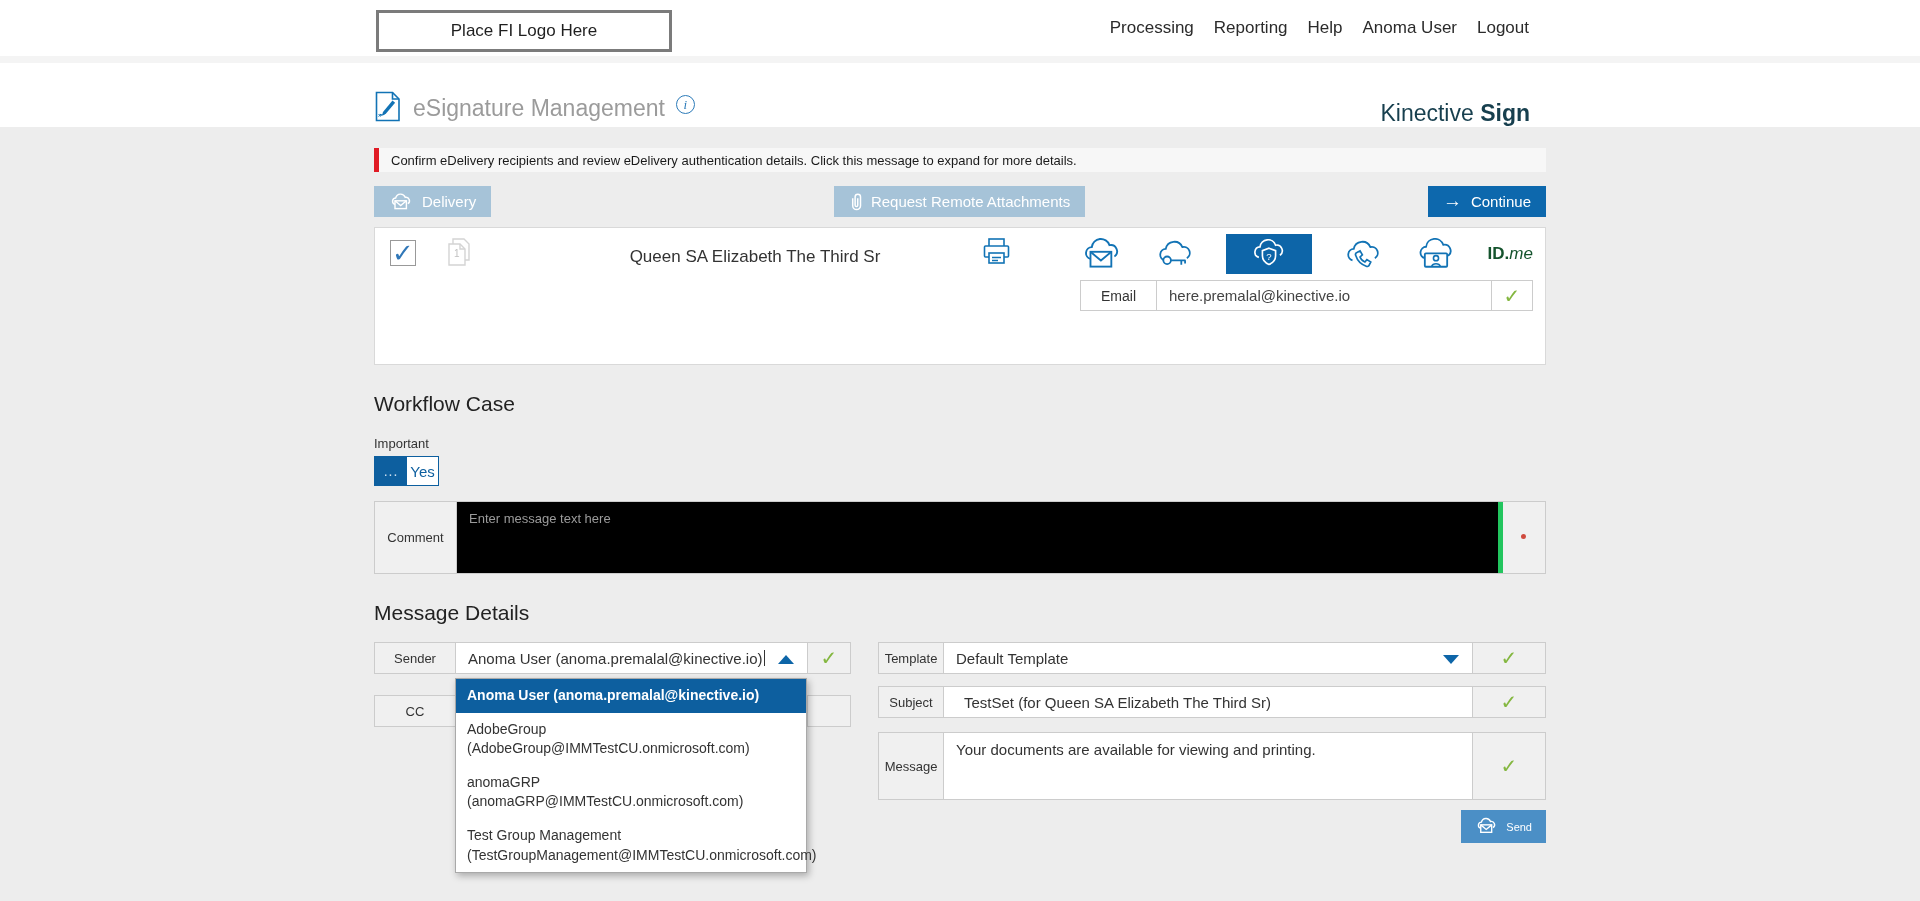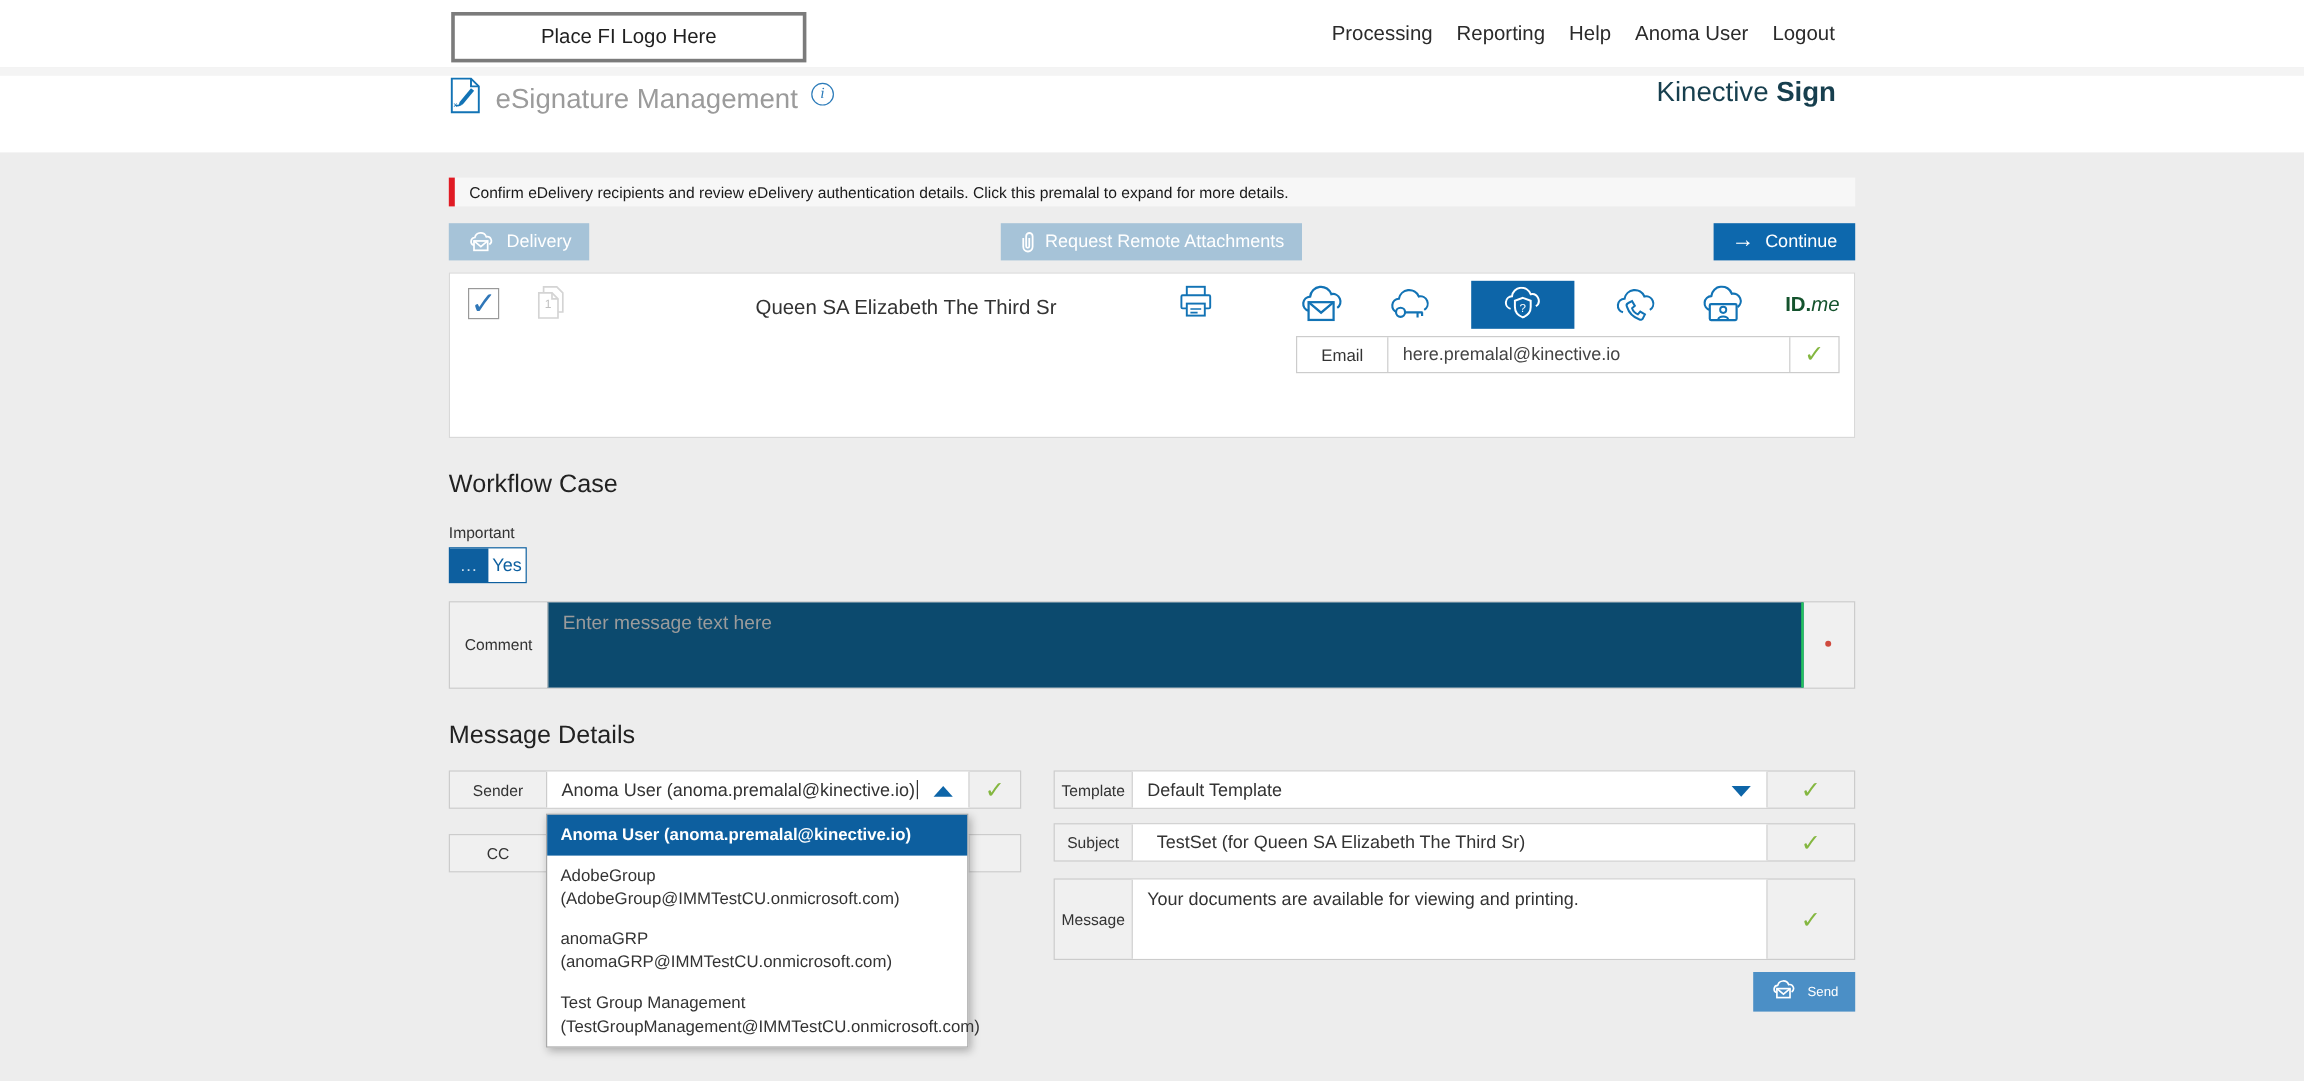--- a/index.html
+++ b/index.html
@@ -10,21 +10,21 @@
     color:#333;
     overflow:hidden;
   }
   
   .topbar { height:56px; background:#fff; display:flex; align-items:center; justify-content:space-between; padding:0 391px 0 376px; }
   .logo-box { width:296px; height:42px; border:3px solid #7b7b7b; display:flex; align-items:center; justify-content:center; font-size:17px; color:#1f1f1f; margin-top:6px; background:#fff; }
   .nav { display:flex; gap:20px; font-size:17px; color:#2b2b2b; }
   .nav span { cursor:pointer; }
   .topsep { height:7px; background:#f4f4f4; }
   
-  .header { height:64px; background:#fff; display:flex; align-items:flex-start; justify-content:space-between; padding:0 390px 0 374px; }
+  .header { height:64px; background:#fff; display:flex; align-items:flex-end; justify-content:space-between; padding:0 390px 0 374px; }
   .header-left { display:flex; align-items:center; gap:11px; }
   .page-title { font-size:23px; color:#9b9b9b; }
   .info-badge { width:19px; height:19px; border:1.5px solid #2c7bb9; border-radius:50%; color:#2c7bb9; font-family:"Liberation Serif", serif; font-style:italic; font-size:13px; display:flex; align-items:center; justify-content:center; margin-top:-8px; cursor:pointer; }
   .brand { font-size:23px; color:#173f4e; }
   .brand b { font-weight:700; }
   
   .content { width:1172px; margin:0 auto; padding-top:21px; position:relative; }
   .alert { height:24px; background:#f7f7f7; border-left:5px solid #e01b24; display:flex; align-items:center; padding-left:12px; font-size:13px; color:#1a1a1a; cursor:pointer; }
   .actions { display:flex; justify-content:space-between; gap:7px; margin-top:14px; }
   .btn { height:31px; display:flex; align-items:center; gap:9px; padding:0 15px; color:#fff; font-size:15px; cursor:pointer; border:none; }
@@ -51,21 +51,21 @@
   .em-check { width:40px; display:flex; align-items:center; justify-content:center; }
   .ok { color:#84b740; font-size:20px; font-weight:400; }
   
   .sec-title { font-size:21px; color:#222; margin-top:27px; }
   .imp-label { margin-top:20px; font-size:13px; color:#333; }
   .toggle { margin-top:5px; display:flex; width:65px; height:30px; border:1px solid #0d5f9f; background:#fff; cursor:pointer; }
   .toggle-off { width:32px; background:#0d5f9f; color:#cfe0ee; display:flex; align-items:center; justify-content:center; font-size:14px; letter-spacing:1px; }
   .toggle-on { flex:1; display:flex; align-items:center; justify-content:center; color:#0d5f9f; font-size:15px; }
   .comment-row { margin-top:15px; display:flex; background:#f0f0f0; border:1px solid #ccc; height:73px; }
   .comment-label { width:81px; display:flex; align-items:center; justify-content:center; font-size:13px; color:#333; }
-  .comment-area { flex:1; background:#0c4a6e; border-left:1px solid #ccc; border-right:2px solid #22c55e; padding:9px 12px; font-size:16px; color:#9b9b9b; cursor:text; }
+  .comment-area { flex:1; background:#000000; border-left:1px solid #ccc; border-right:5px solid #22c55e; padding:9px 12px; font-size:13px; color:#9b9b9b; cursor:text; }
   .comment-req { width:42px; position:relative; }
   .req-dot { position:absolute; left:50%; top:32px; width:5px; height:5px; margin-left:-3px; border-radius:50%; background:#cf4a3e; }
   
   .md-cols { margin-top:17px; display:flex; align-items:flex-start; }
   .col-left { width:477px; position:relative; }
   .col-right { width:668px; margin-left:27px; }
   .frow { display:flex; background:#f0f0f0; border:1px solid #ccc; height:32px; align-items:stretch; }
   .flabel { width:80px; display:flex; align-items:center; justify-content:center; font-size:13px; color:#333; }
   .flabel-r { width:64px; }
   .fvalue { flex:1; background:#fff; border-left:1px solid #ccc; border-right:1px solid #ccc; display:flex; align-items:center; padding:0 12px; font-size:15px; color:#333; position:relative; white-space:nowrap; overflow:hidden; cursor:text; }
@@ -115,21 +115,21 @@
     <span class="info-badge">i</span>
   </div>
   <div class="brand">
     <span>Kinective</span> <b>Sign</b>
   </div>
 </div>
 
 <div class="content">
 
   <div class="alert">
-    <span>Confirm eDelivery recipients and review eDelivery authentication details. Click this premalal to expand for more details.</span>
+    <span>Confirm eDelivery recipients and review eDelivery authentication details. Click this message to expand for more details.</span>
   </div>
 
   <div class="actions">
     <button class="btn btn-light">
       <span>
         <svg width="24" height="18" viewBox="0 0 40 30">
           <path d="M10 19 a5.5 5.5 0 0 1 1.2-10.8 A8.3 8.3 0 0 1 27 7.2 a5.8 5.8 0 0 1 4.3 10.6" fill="none" stroke="#fff" stroke-width="2.4"></path>
           <rect x="10" y="13" width="19" height="13" fill="none" stroke="#fff" stroke-width="2.4"></rect>
           <path d="M10 13 l9.5 8 9.5-8" fill="none" stroke="#fff" stroke-width="2.4"></path>
         </svg>

